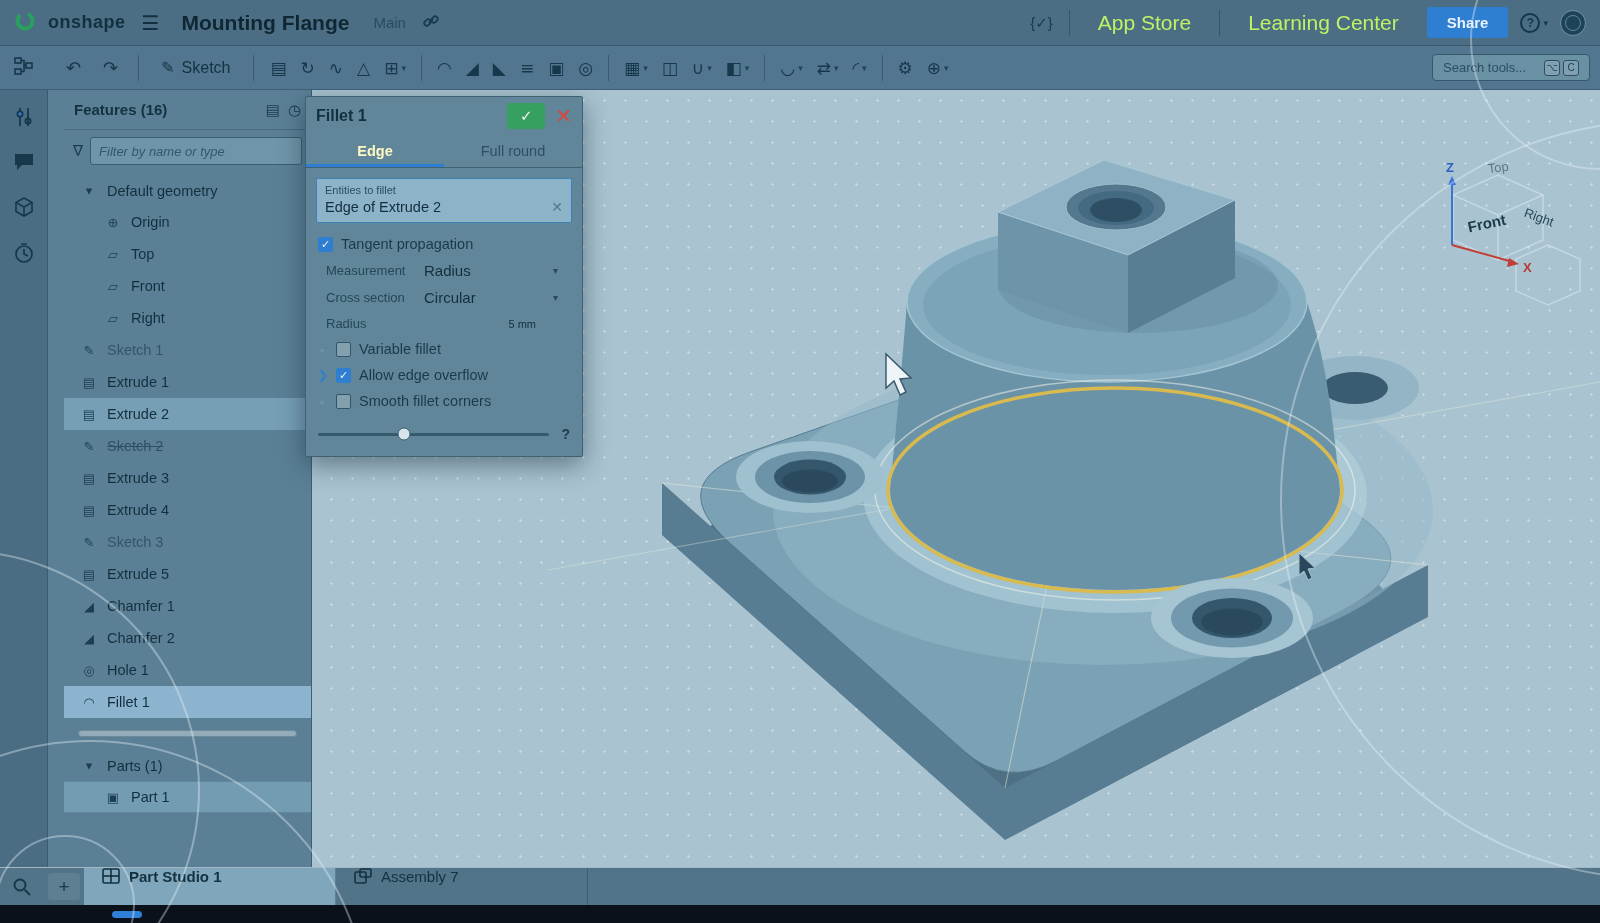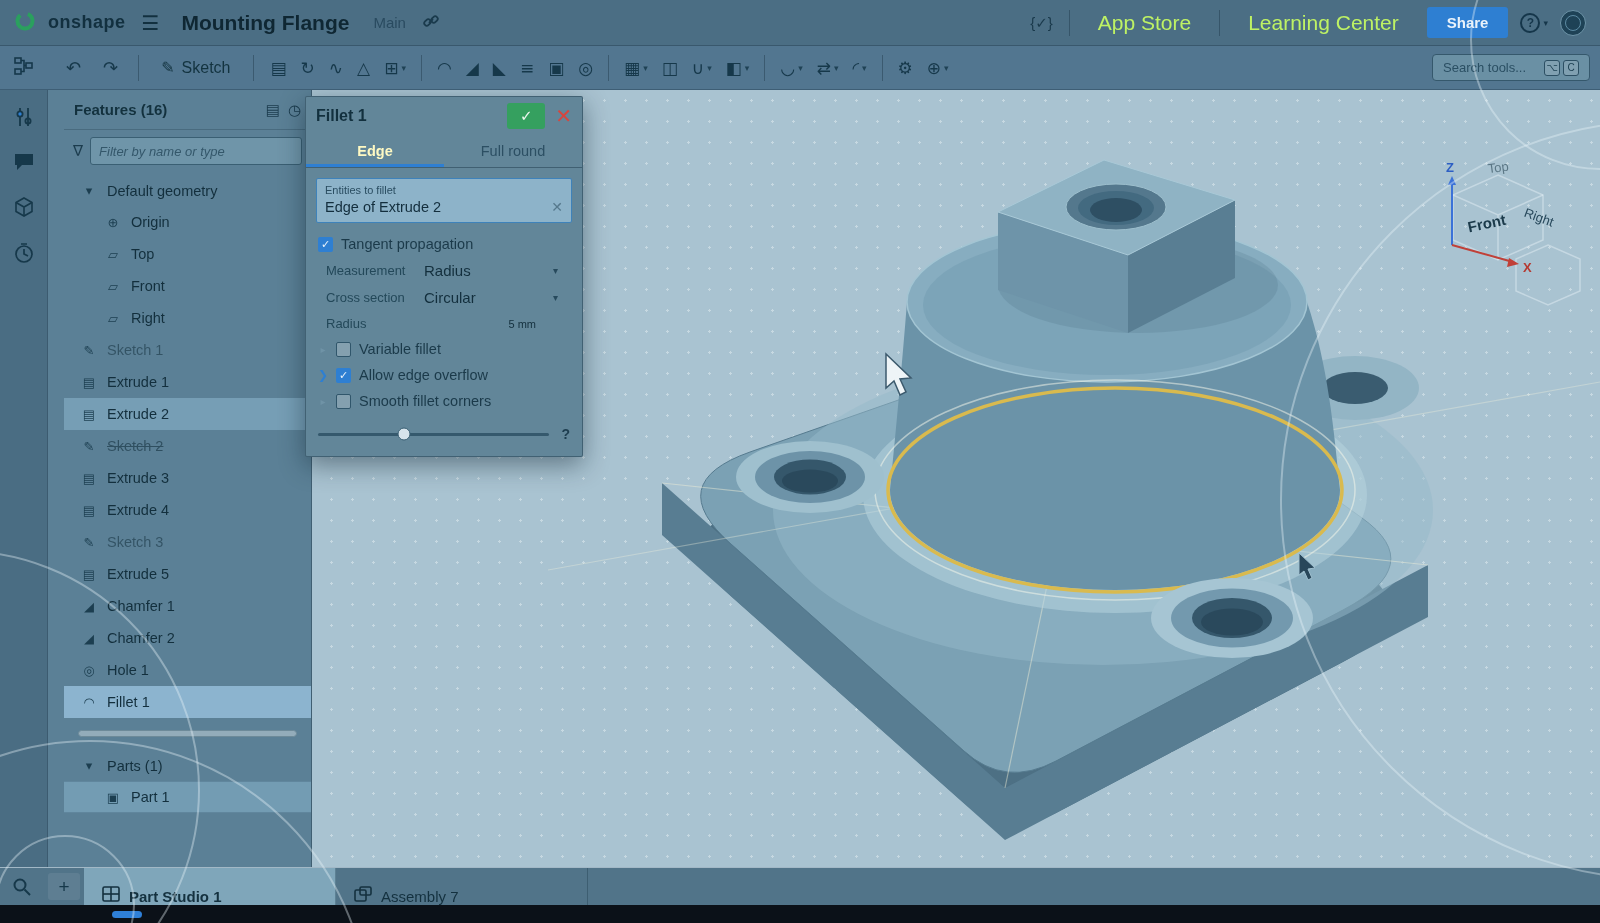--- a/index.html
+++ b/index.html
@@ -143,21 +143,21 @@
   
   .circles { position:absolute; inset:0; pointer-events:none; z-index:80; }
   .circ { position:absolute; border:2px solid rgba(235,245,250,.38); border-radius:50%; }
 
   
   .bottombar { position:absolute; left:0; right:0; top:867px; height:38px; background:#517489;
                border-top:1px solid rgba(230,240,248,.55); display:flex; align-items:stretch; z-index:30; }
   .bb-icon { width:44px; display:flex; align-items:center; justify-content:center; }
   .add-tab { width:32px; margin:5px 4px; display:flex; align-items:center; justify-content:center;
              font-size:19px; color:#16384a; background:rgba(255,255,255,.08); border-radius:3px; }
-  .doc-tab { display:flex; align-items:flex-end; gap:9px; padding:0 18px; min-width:252px;
+  .doc-tab { display:flex; align-items:flex-start; gap:9px; padding:0 18px; min-width:252px;
              font-size:15px; color:#14313f; border-right:1px solid rgba(18,42,58,.3); }
   .doc-tab.active { background:#7fa6ba; font-weight:600; }
 
   
   .osbar { position:absolute; left:0; right:0; top:905px; height:18px; background:#0b1118; z-index:30; }
   .os-indicator { position:absolute; left:112px; top:6px; width:30px; height:7px;
                   border-radius:3.5px; background:#2f80d8; }
 </style>
 </head>
 <body>

